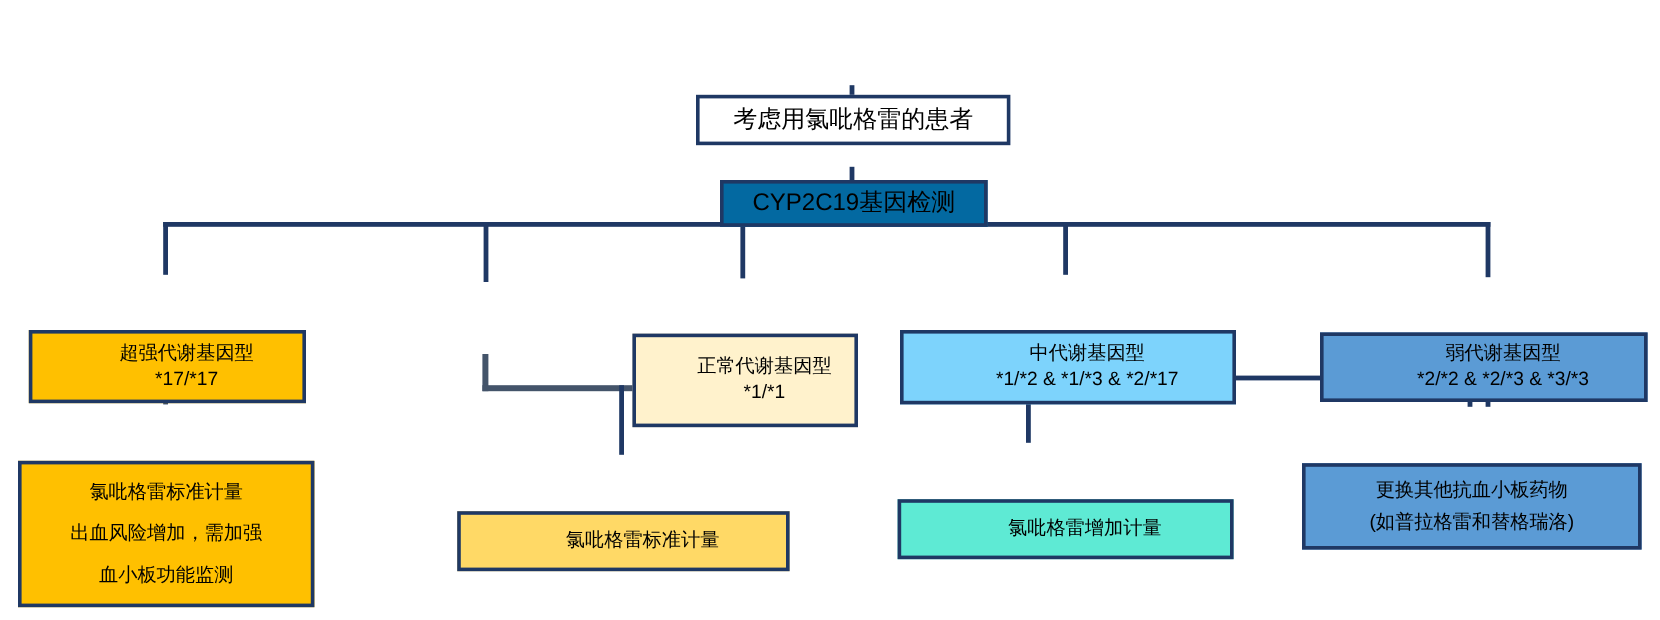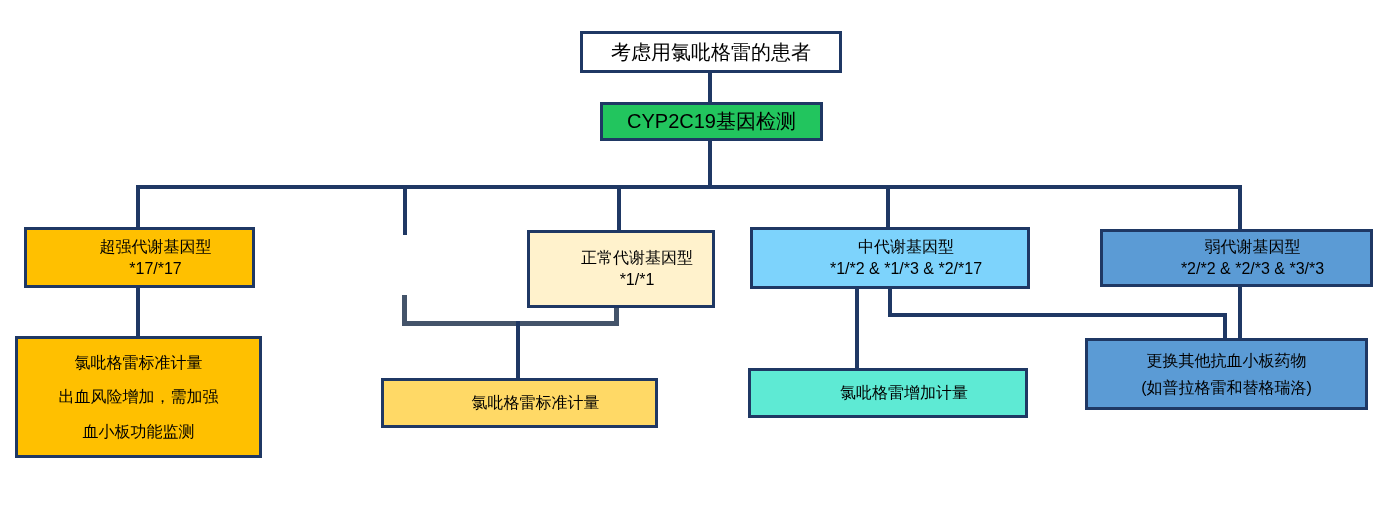--- a/index.html
+++ b/index.html
@@ -20,20 +20,21 @@
     border: 3px solid #1F3864;
     box-sizing: border-box;
     display: flex;
     flex-direction: column;
     align-items: center;
     justify-content: center;
     text-align: center;
     color: #000000;
     background: #ffffff;
     line-height: 1.35;
+    margin-top: 48px;
   }
   .node .ln { white-space: nowrap; }
   .t20 { font-size: 20px; }
   .t16 { font-size: 16px; padding-left: 32px; }
   .spread { justify-content: space-around; padding: 6px 4px; }
   .conn {
     position: absolute;
     background: #1F3864;
   }
   .conn.gray { background: #44546A; }
@@ -62,21 +63,21 @@
   <div class="conn" style="left:855px; top:288px; width:4px; height:81px;"></div>
   <div class="conn" style="left:888px; top:288px; width:4px; height:29px;"></div>
   <div class="conn" style="left:888px; top:313px; width:339px; height:4px;"></div>
   <div class="conn" style="left:1223px; top:313px; width:4px; height:26px;"></div>
   <div class="conn" style="left:1238px; top:285px; width:4px; height:54px;"></div>
 
   <div class="node t20" style="left: 580px; top: 31px; width: 262px; height: 42px; background-color: rgb(255, 255, 255);">
     <span class="ln">考虑用氯吡格雷的患者</span>
   </div>
 
-  <div class="node t20" style="left: 600px; top: 102px; width: 223px; height: 39px; background-color: #22c55e;">
+  <div class="node t20" style="left: 600px; top: 102px; width: 223px; height: 39px; background-color: #0369a1;">
     <span class="ln">CYP2C19基因检测</span>
   </div>
 
   <div class="node t16" style="left: 24px; top: 227px; width: 231px; height: 61px; background-color: rgb(255, 192, 0);">
     <span class="ln">超强代谢基因型</span>
     <span class="ln">*17/*17</span>
   </div>
 
 
   <div class="node t16" style="left: 527px; top: 230px; width: 188px; height: 78px; background-color: rgb(255, 242, 204);">

